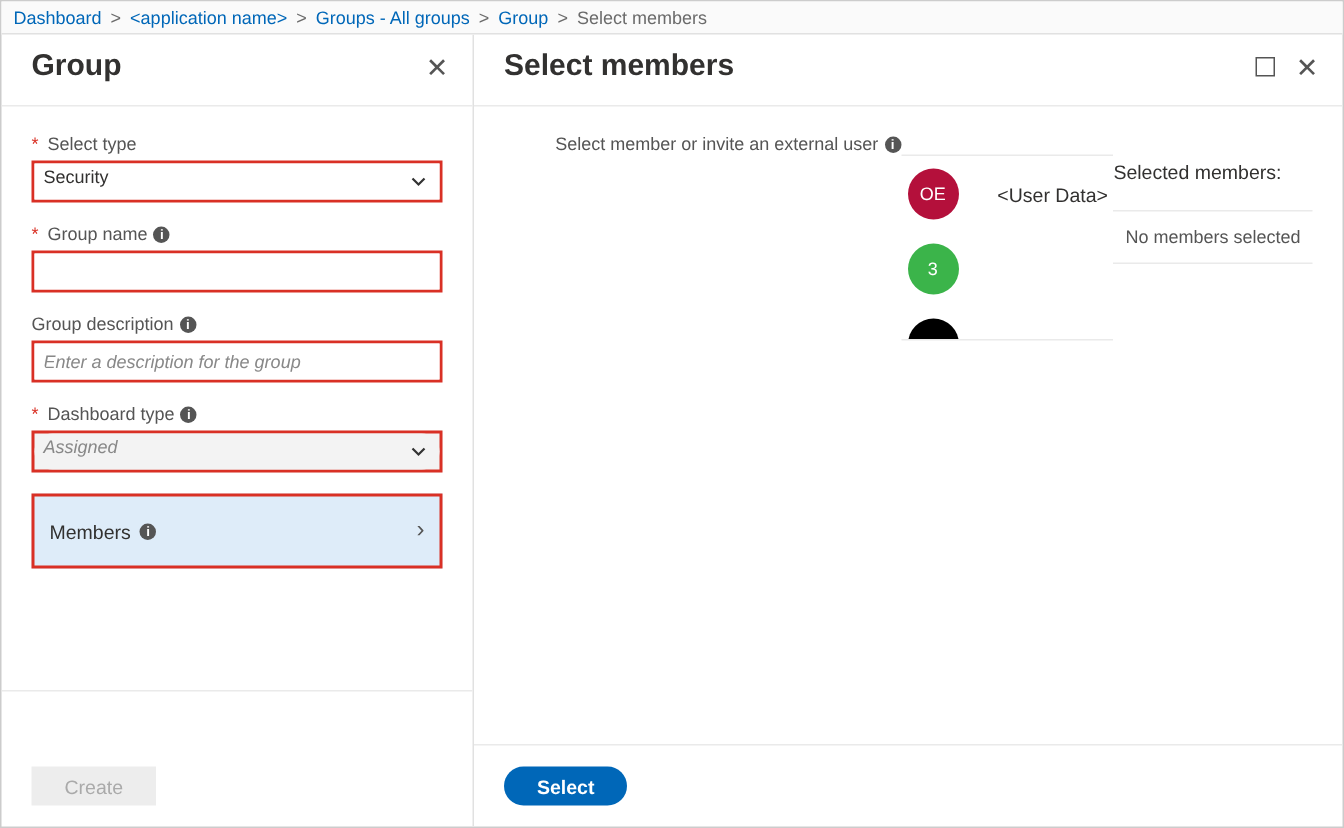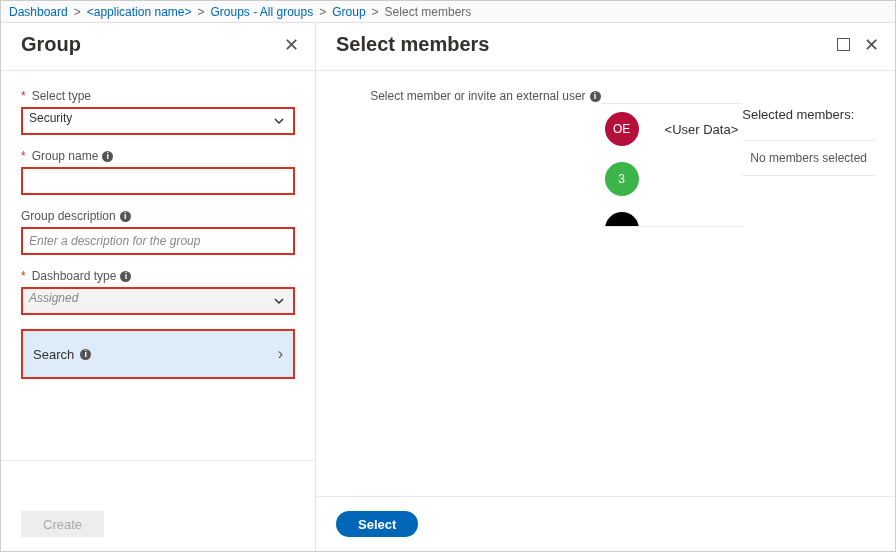--- a/index.html
+++ b/index.html
@@ -133,21 +133,21 @@
             <span class="chev">
                 <svg width="12" height="12" viewBox="0 0 12 12">
                   <path d="M2 4 L6 8 L10 4" stroke="#333" stroke-width="1.5" fill="none"></path>
                 </svg>
               </span>
           </div>
         </div>
 
         <div class="hl-red members-card">
           <div class="members-label">
-            <span>Search</span>
+            <span>Members</span>
             <span class="info-icon">i</span>
           </div>
           <span class="chev-right">›</span>
         </div>
       </div>
 
       <div class="footer-left">
         <button class="btn btn-disabled">Create</button>
       </div>
     </div>

